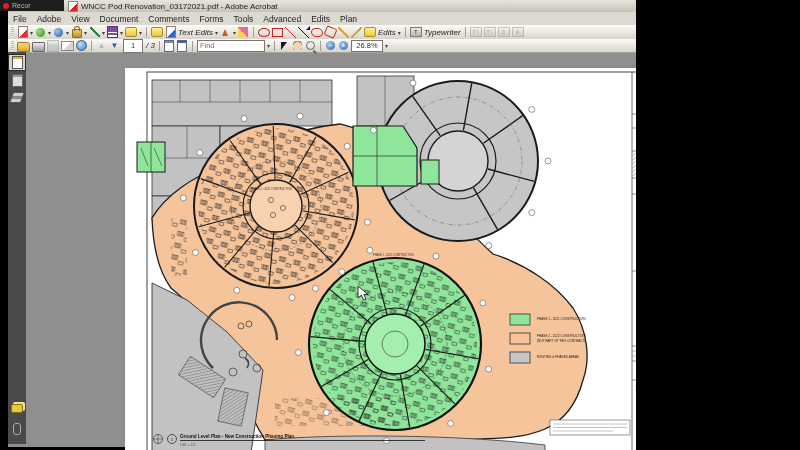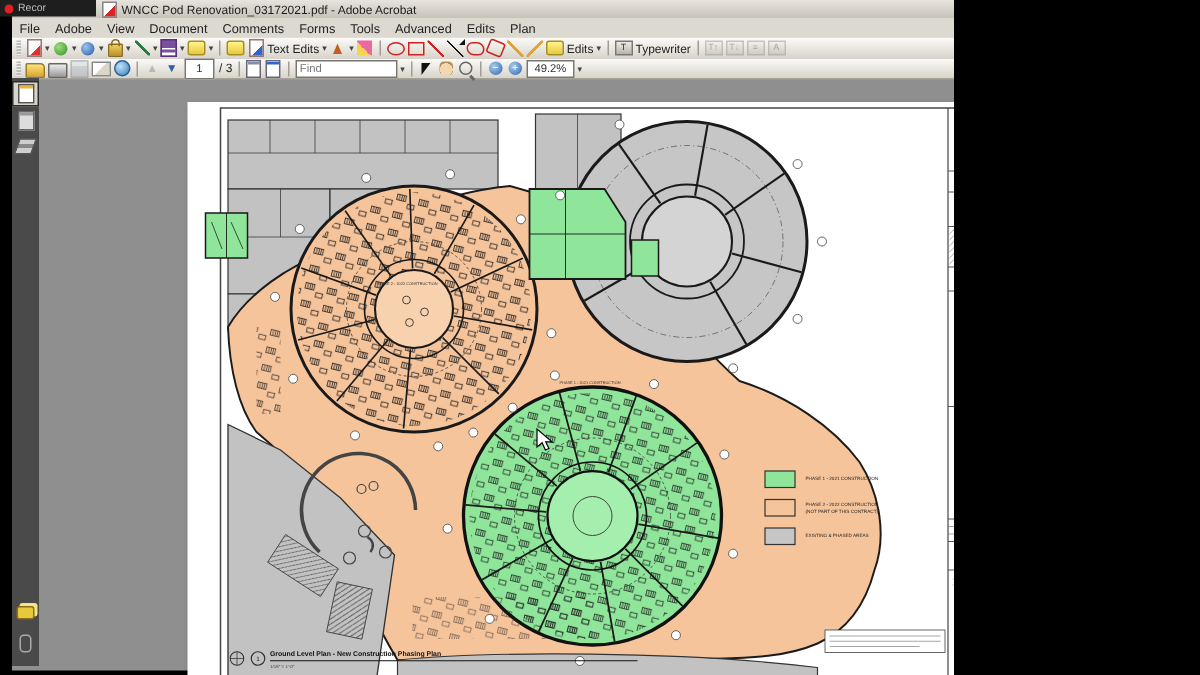--- a/index.html
+++ b/index.html
@@ -11,21 +11,21 @@
   .pdficon{width:8px;height:9px;background:linear-gradient(135deg,#fff 55%,#d22 55%);border:1px solid #888;margin:0 3px 0 60px;}
   .menubar{position:absolute;left:0;top:12px;right:0;height:13px;background:#dcd9d1;border-bottom:1px solid #b3afa6;display:flex;align-items:center;font-size:8.5px;color:#222;}
   .menubar span{padding:0 5px;}
   .tb{position:absolute;left:0;right:0;background:linear-gradient(#fcfbf8,#d8d4cb);border-bottom:1px solid #a8a39a;display:flex;align-items:center;font-size:8px;color:#222;}
   .tb1{top:25px;height:14px;}
   .tb2{top:39px;height:13px;}
   .grip{width:3px;height:10px;margin:0 2px 0 3px;background:repeating-linear-gradient(#bbb 0 1px,#eee 1px 2px);}
   .sep{width:1px;height:10px;background:#a29d94;margin:0 3px;}
   .ic{height:11px;min-width:11px;margin:0 1px;display:inline-flex;align-items:center;justify-content:center;position:relative;}
   .car{font-size:6px;color:#444;margin:0 1px;}
-  .lbl{font-size:8px;color:#222;margin:0 1px;}
+  .lbl{font-size:8px;color:#222;margin:0 1px;font-style:italic;}
   .dim{opacity:.38;}
   
   .g-page{width:8px;height:10px;background:linear-gradient(135deg,#fff 60%,#d33 60%);border:1px solid #977;}
   .g-green{width:9px;height:9px;border-radius:50%;background:radial-gradient(circle at 35% 35%,#9fdc83,#2f8f23);}
   .g-blue{width:9px;height:9px;border-radius:50%;background:radial-gradient(circle at 35% 35%,#9cc4ef,#2457a0);}
   .g-lock{width:8px;height:7px;background:linear-gradient(#f0d060,#b8912c);border:1px solid #8a6d20;border-radius:1px;margin-top:3px;position:relative;}
   .g-lock::before{content:"";position:absolute;left:1px;top:-4px;width:4px;height:4px;border:1.5px solid #8a6d20;border-bottom:none;border-radius:3px 3px 0 0;}
   .g-pen{width:10px;height:10px;background:linear-gradient(45deg,transparent 42%,#2a7d3f 42% 58%,transparent 58%);}
   .g-form{width:9px;height:10px;background:#7a4fa0;box-shadow:inset 0 -2px 0 #fff,inset 0 -4px 0 #7a4fa0,inset 0 -5px 0 #fff;border:1px solid #553277;}
   .g-bubble{width:10px;height:8px;background:linear-gradient(#fff48e,#e7c93c);border:1px solid #a98e22;border-radius:2px;}
@@ -295,21 +295,21 @@
       <span class="ic">
           <span class="g-loupe"></span>
         </span>
       <span class="sep"></span>
       <span class="ic">
           <span class="g-zoomdot">−</span>
         </span>
       <span class="ic">
           <span class="g-zoomdot">+</span>
         </span>
-      <span class="zoombox">49.2%</span>
+      <span class="zoombox">26.8%</span>
       <span class="car">▾</span>
     </div>
 
     <div class="nav">
       <div class="slot active">
           <span class="g-pages"></span>
         </div>
       <div class="slot">
           <span class="g-bm"></span>
         </div>

